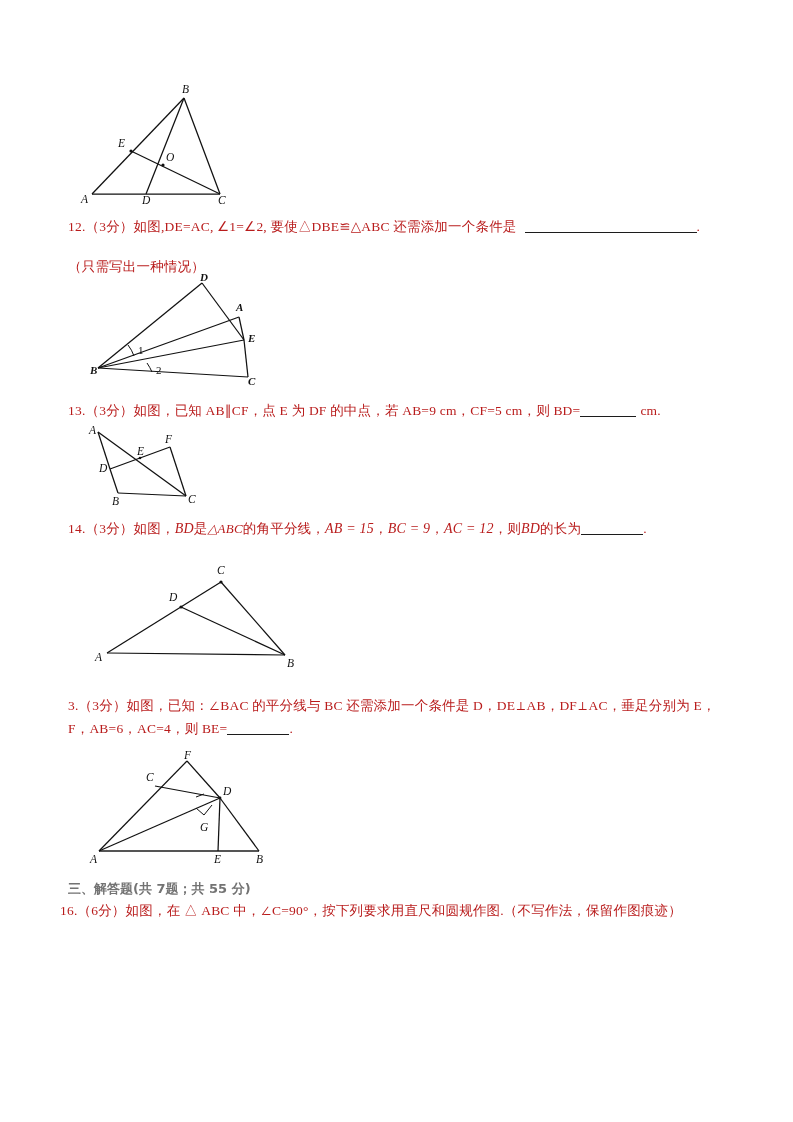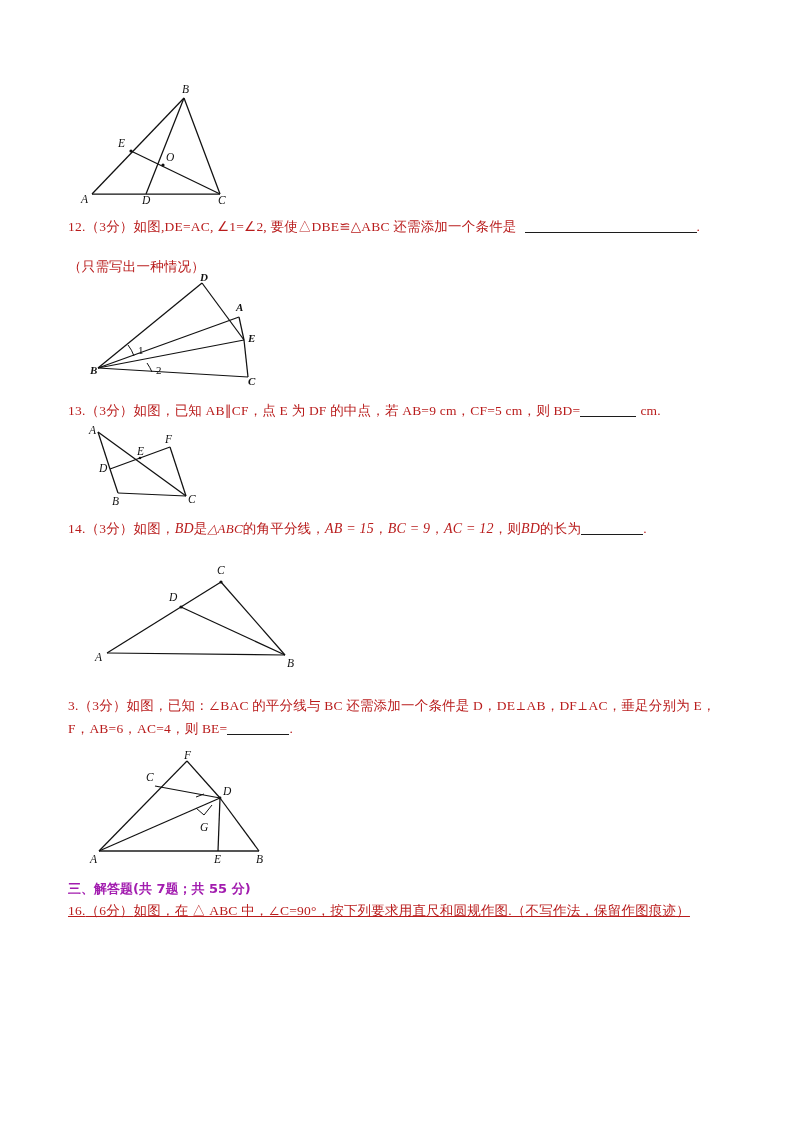--- a/index.html
+++ b/index.html
@@ -42,21 +42,21 @@
     font-family: "Liberation Serif", serif;
     font-style: italic;
     font-size: 14px;
   }
   .sectiontitle {
     position: absolute;
     font-family: "DejaVu Sans", sans-serif;
     font-weight: bold;
     font-size: 13px;
     white-space: nowrap;
-    color: #a21caf;
+    color: #737373;
   }
   svg { display: block; overflow: visible; }
   .lbl {
     font-family: "Liberation Serif", serif;
     font-style: italic;
     font-weight: bold;
     font-size: 11px;
     fill: #111111;
   }
   .lbl-plain {
@@ -217,17 +217,17 @@
       <text class="lbl-plain" x="56" y="28">C</text>
       <text class="lbl-plain" x="133" y="42">D</text>
       <text class="lbl-plain" x="124" y="110">E</text>
       <text class="lbl-plain" x="94" y="6">F</text>
       <text class="lbl-plain" x="110" y="78">G</text>
     </svg>
   </div>
 
   <div class="sectiontitle" style="left:68px; top:880px;">三、解答题(共 7题；共 55 分)</div>
 
-  <div class="qline" style="left:68px; top:900px;text-decoration:underline;">
+  <div class="qline" style="left:60px; top:900px;">
     <span>16.</span><span>（6分）</span><span>如图，在 △ ABC 中，∠C=90°，按下列要求用直尺和圆规作图.（不写作法，保留作图痕迹）</span>
   </div>
 
 </div>
 
 </body></html>

